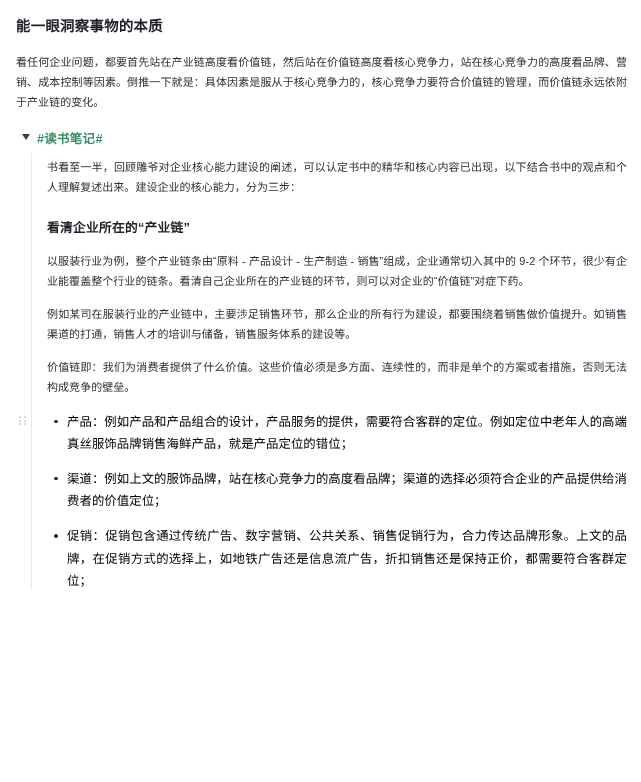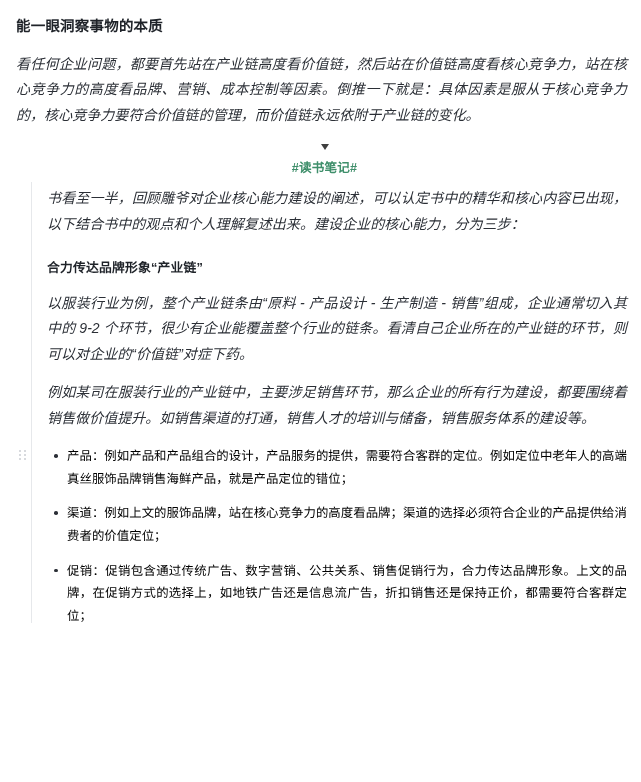--- a/index.html
+++ b/index.html
@@ -28,43 +28,41 @@
     font-size: 14.5px;
     font-weight: 700;
     line-height: 1.5;
     color: #1f2329;
     letter-spacing: 0.2px;
     margin: 2px 0 14px 0;
   }
 
   
   .para {
-    font-size: 14px;
+    font-size: 11px;
     line-height: 1.82;
     color: #2b2f36;
     margin: 0 0 13px 0;
     letter-spacing: 0.05px;
     text-align: justify;
     word-break: break-all;
-    font-style: italic;
   }
 
   
   .intro {
     margin-bottom: 16px;
   }
 
   
   .toggle-row {
     display: flex;
     align-items: center;
     gap: 7px;
     margin: 0 0 6px 0;
     padding-left: 6px;
-    flex-direction: column;
   }
   .caret {
     width: 0;
     height: 0;
     border-left: 4.5px solid transparent;
     border-right: 4.5px solid transparent;
     border-top: 6px solid #3f3f3f;
     flex: 0 0 auto;
     cursor: pointer;
   }
@@ -169,24 +167,25 @@
   <div class="toggle-row">
     <span class="caret"></span>
     <span class="tag-text">#读书笔记#</span>
   </div>
 
   <div class="collapse-body">
     <span class="guide-line"></span>
 
     <p class="para">书看至一半，回顾雕爷对企业核心能力建设的阐述，可以认定书中的精华和核心内容已出现，以下结合书中的观点和个人理解复述出来。建设企业的核心能力，分为三步：</p>
 
-    <h2 class="section-head">合力传达品牌形象“产业链”</h2>
+    <h2 class="section-head">看清企业所在的“产业链”</h2>
     <p class="para">以服装行业为例，整个产业链条由“原料 - 产品设计 - 生产制造 - 销售”组成，企业通常切入其中的 9-2 个环节，很少有企业能覆盖整个行业的链条。看清自己企业所在的产业链的环节，则可以对企业的“价值链”对症下药。</p>
     <p class="para">例如某司在服装行业的产业链中，主要涉足销售环节，那么企业的所有行为建设，都要围绕着销售做价值提升。如销售渠道的打通，销售人才的培训与储备，销售服务体系的建设等。</p>
 
+    <p class="para">价值链即：我们为消费者提供了什么价值。这些价值必须是多方面、连续性的，而非是单个的方案或者措施，否则无法构成竞争的壁垒。</p>
 
     <div class="bullet-block">
       <span class="grip">
         <i></i>
           <i></i>
           <i></i>
           <i></i>
           <i></i>
           <i></i>
       </span>

